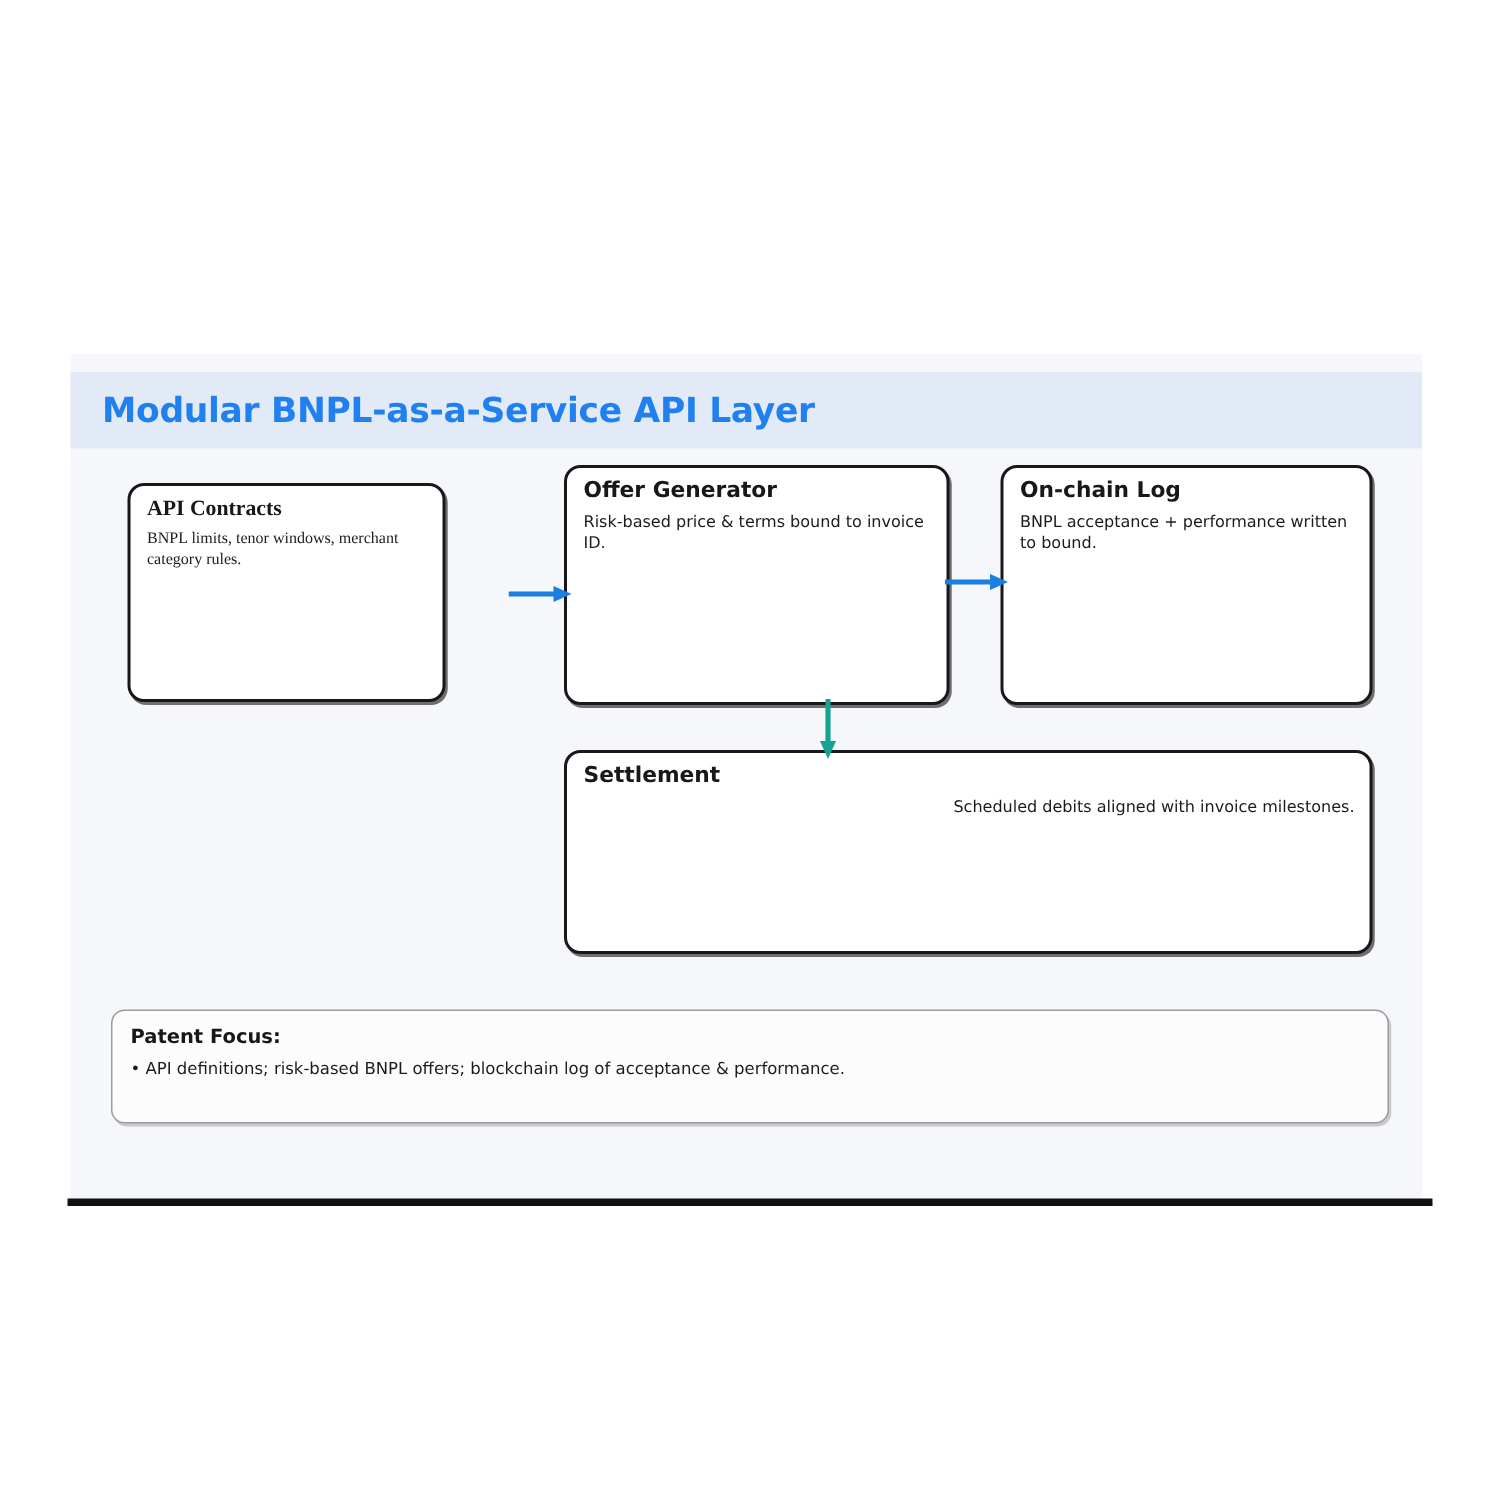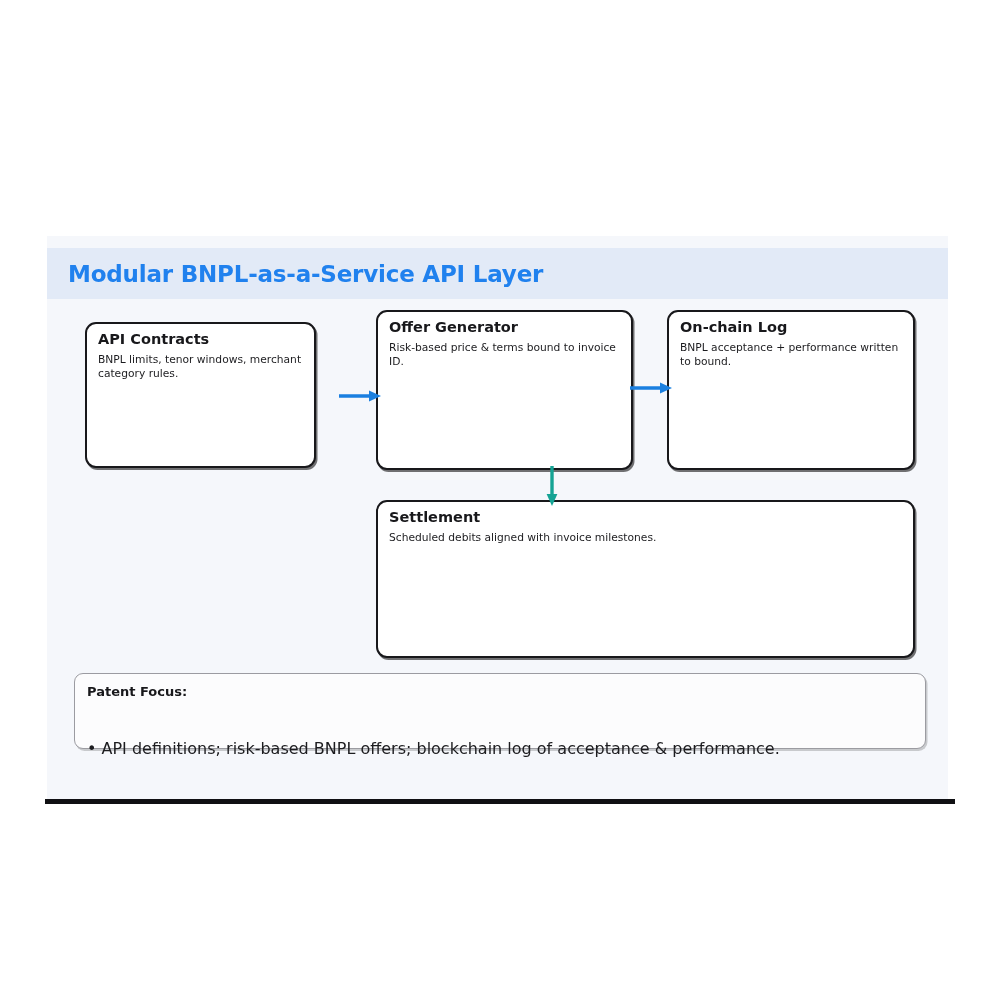--- a/index.html
+++ b/index.html
@@ -67,24 +67,24 @@
     position: absolute;
     left: 11px;
     top: 29px;
     right: 10px;
     font-size: 10.7px;
     line-height: 13.5px;
     color: #1c1c1f;
   }
 
   
-  #node-api-contracts   { left: 38px;  top: 86px;  width: 231px; height: 146px; }
+  #node-api-contracts   { left: 38px;  top: 86px;  width: 212px; height: 146px; font-family: Liberation Serif, serif; }
   #node-offer-generator { left: 329px; top: 74px;  width: 257px; height: 160px; }
   #node-onchain-log     { left: 620px; top: 74px;  width: 248px; height: 160px; padding-left: 32px; }
-  #node-settlement      { left: 329px; top: 264px; width: 539px; height: 158px; }
+  #node-settlement      { left: 329px; top: 264px; width: 539px; height: 136px; text-align: right; }
 
   
   .arrow-h {
     position: absolute;
     height: 20px;
   }
   .arrow-v {
     position: absolute;
     width: 20px;
   }
@@ -113,24 +113,23 @@
     font-weight: bold;
     color: #18181b;
   }
   #patent-focus-list {
     position: absolute;
     left: 12px;
     top: 31px;
     right: 12px;
   }
   .patent-focus-item {
-    font-size: 16px;
+    font-size: 11px;
     line-height: 15px;
     color: #1c1c1f;
-    margin-top: 36px;
   }
 
   
   #bottom-rule {
     position: absolute;
     left: 45px;
     top: 799px;
     width: 910px;
     height: 5px;
     background: #101013;

